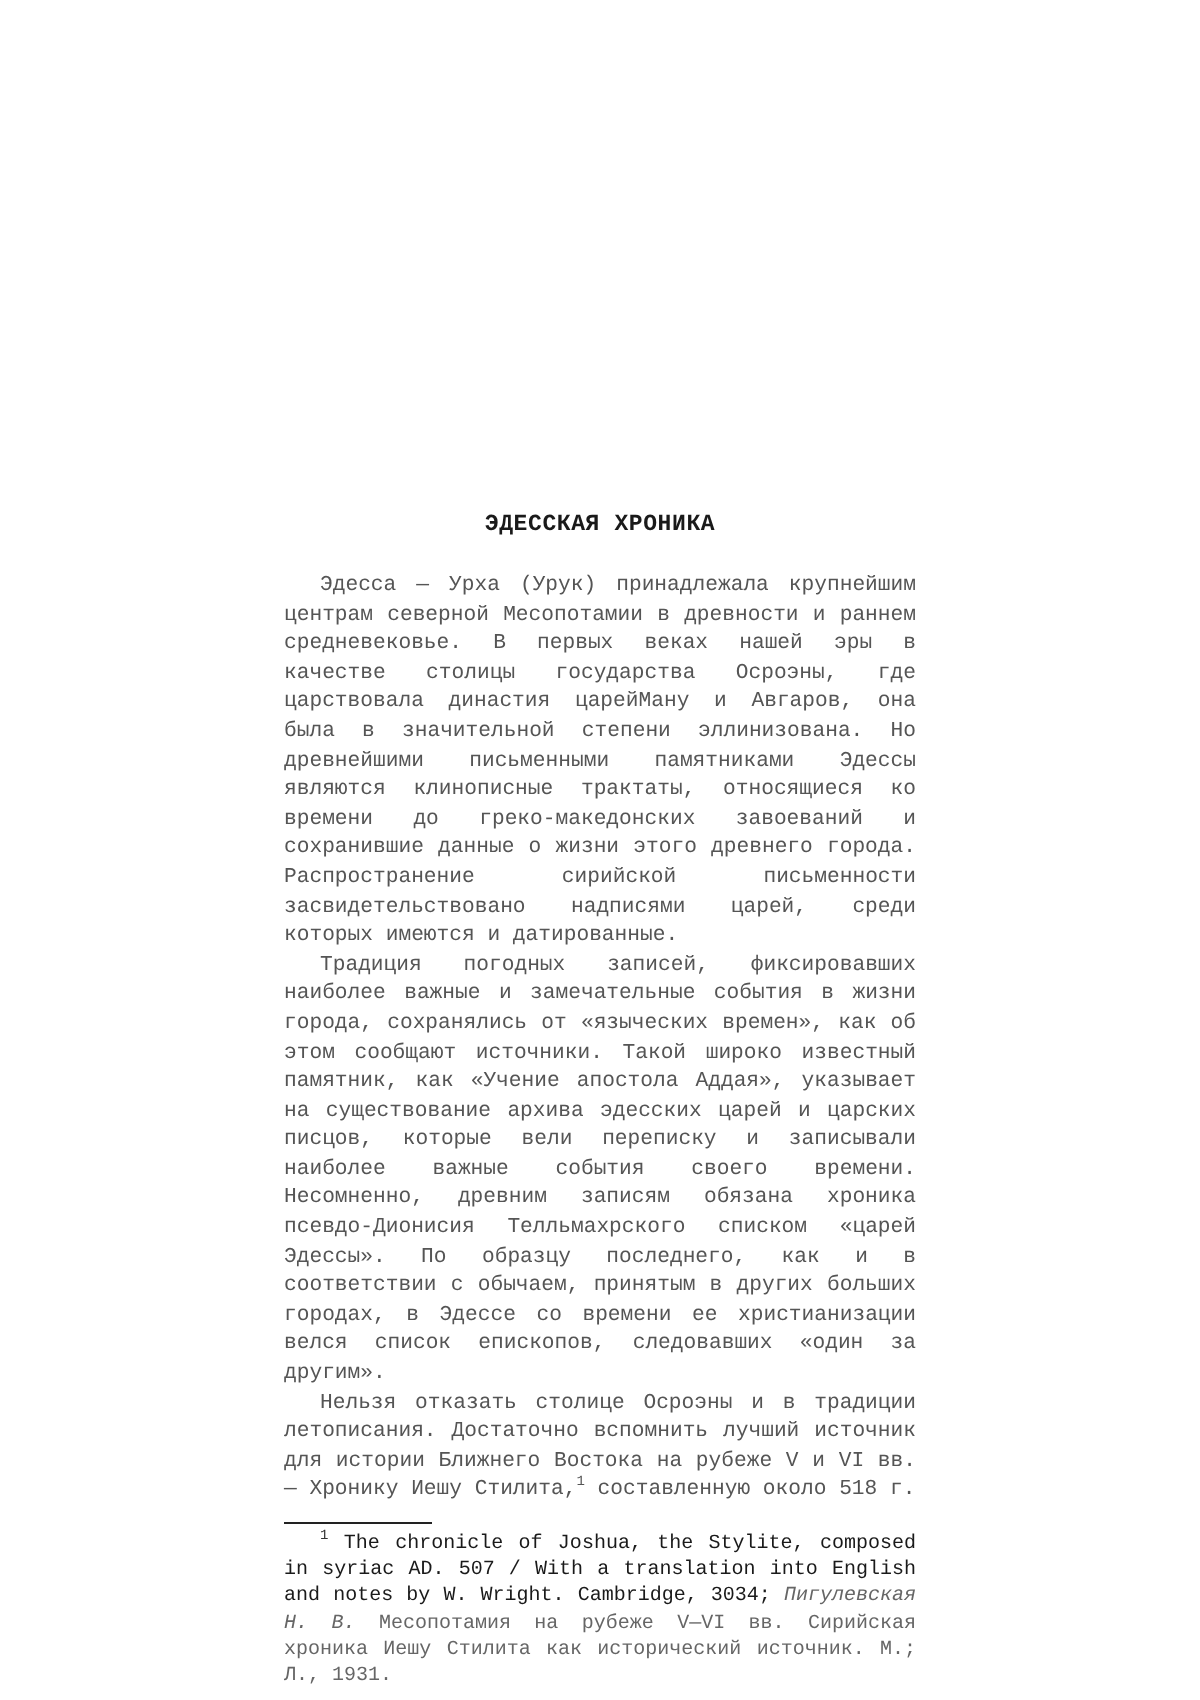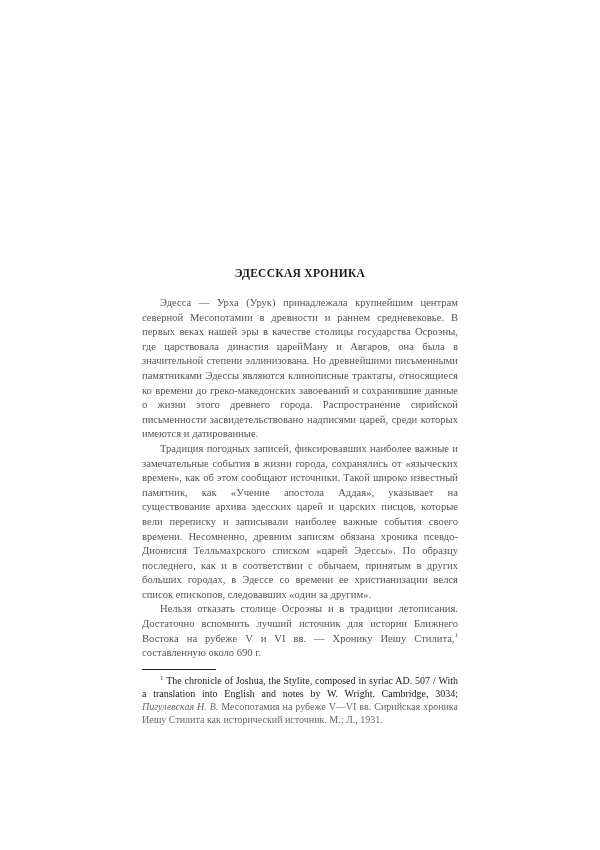--- a/index.html
+++ b/index.html
@@ -1,32 +1,32 @@
 <!DOCTYPE html>
 <html><head>
 <meta charset="utf-8">
 <style>
   html, body { margin: 0; padding: 0; background: #ffffff; }
   body { width: 600px; height: 850px; position: relative; overflow: hidden; }
-  .page { position: absolute; left: 142px; top: 265px; width: 316px; font-family: Liberation Serif, serif; color: #3a3a3a; }
+  .page { position: absolute; left: 142px; top: 255px; width: 316px; font-family: Liberation Mono, monospace; color: #3a3a3a; }
   .title { text-align: center; font-size: 11.5px; font-weight: bold; letter-spacing: 0.3px; color: #1a1a1a; margin: 0 0 15px 0; height: 16px; line-height: 16px; }
   .para { font-size: 10.6px; line-height: 14.6px; text-align: justify; text-indent: 18px; margin: 0; color: #555; }
   .fn-rule { width: 74px; height: 0; border-top: 1px solid #222; margin: 8px 0 4px 0; }
   .footnote { font-size: 10px; line-height: 13.2px; text-align: justify; text-indent: 18px; margin: 0; color: #333; }
   .footnote .en { color: #1a1a1a; }
   .footnote .it { font-style: italic; color: #666; }
   .footnote .ru { color: #666; }
   sup { font-size: 7px; line-height: 0; vertical-align: super; }
 </style>
 </head>
 <body>
 
 <div class="page">
   <h1 class="title">ЭДЕССКАЯ ХРОНИКА</h1>
 
   <p class="para">Эдесса — Урха (Урук) принадлежала крупнейшим центрам северной Месопотамии в древности и раннем средневековье. В первых веках нашей эры в качестве столицы государства Осроэны, где царствовала династия царейМану и Авгаров, она была в значительной степени эллинизована. Но древнейшими письменными памятниками Эдессы являются клинописные трактаты, относящиеся ко времени до греко-македонских завоеваний и сохранившие данные о жизни этого древнего города. Распространение сирийской письменности засвидетельствовано надписями царей, среди которых имеются и датированные.</p>
   <p class="para">Традиция погодных записей, фиксировавших наиболее важные и замечательные события в жизни города, сохранялись от «языческих времен», как об этом сообщают источники. Такой широко известный памятник, как «Учение апостола Аддая», указывает на существование архива эдесских царей и царских писцов, которые вели переписку и записывали наиболее важные события своего времени. Несомненно, древним записям обязана хроника псевдо-Дионисия Телльмахрского списком «царей Эдессы». По образцу последнего, как и в соответствии с обычаем, принятым в других больших городах, в Эдессе со времени ее христианизации велся список епископов, следовавших «один за другим».</p>
-  <p class="para"><span>Нельзя отказать столице Осроэны и в традиции летописания. Достаточно вспомнить лучший источник для истории Ближнего Востока на рубеже V и VI вв. — Хронику Иешу Стилита,</span><sup>1</sup><span> составленную около 690 г.</span></p>
+  <p class="para"><span>Нельзя отказать столице Осроэны и в традиции летописания. Достаточно вспомнить лучший источник для истории Ближнего Востока на рубеже V и VI вв. — Хронику Иешу Стилита,</span><sup>1</sup><span> составленную около 518 г.</span></p>
 
   <div class="fn-rule"></div>
 
   <p class="footnote"><sup>1</sup> <span class="en">The chronicle of Joshua, the Stylite, composed in syriac AD. 507 / With a translation into English and notes by W. Wright. Cambridge, 3034;</span> <span class="it">Пигулевская Н. В.</span> <span class="ru">Месопотамия на рубеже V—VI вв. Сирийская хроника Иешу Стилита как исторический источник. М.; Л., 1931.</span></p>
 </div>
 
 </body></html>

